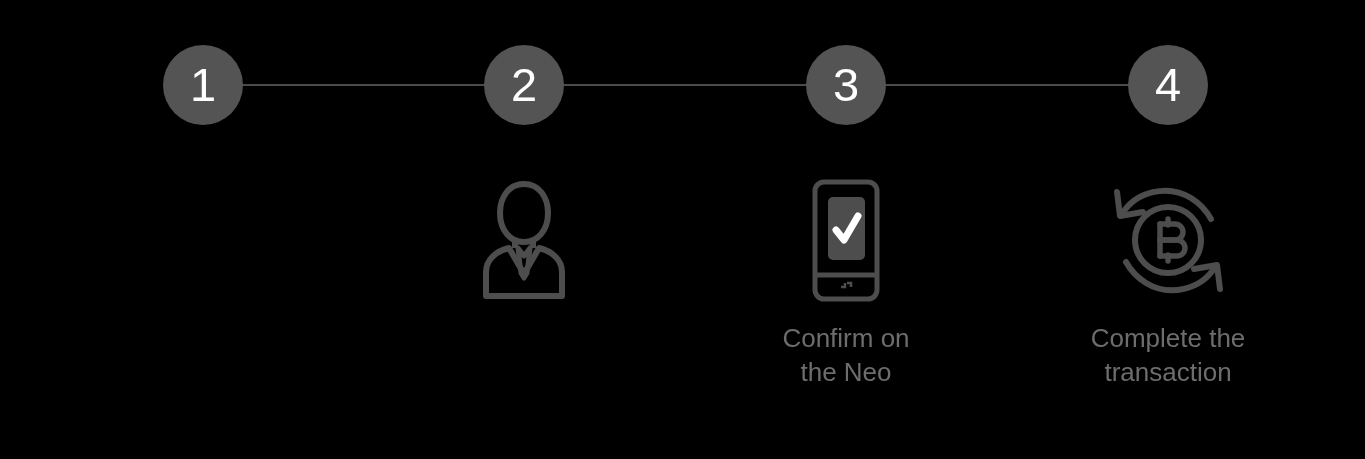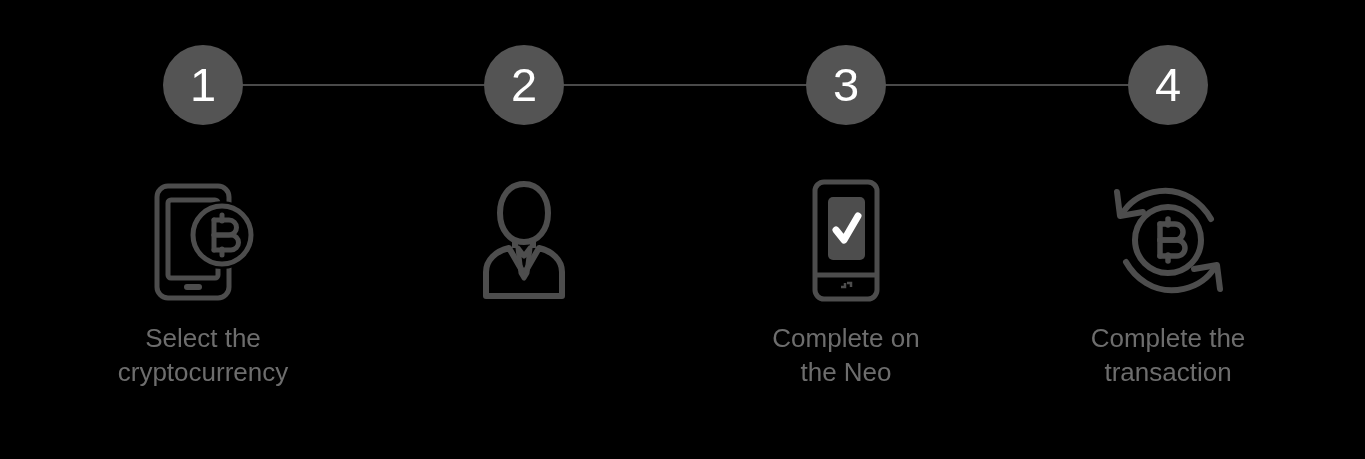--- a/index.html
+++ b/index.html
@@ -87,45 +87,20 @@
 
 <div id="stepper">
 
   <div class="track"></div>
 
   <div class="circle c1">1</div>
   <div class="circle c2">2</div>
   <div class="circle c3">3</div>
   <div class="circle c4">4</div>
 
-  <div class="col col1">
-    <div class="icon-wrap">
-      <svg width="120" height="125" viewBox="0 0 120 125">
-
-        <rect x="14" y="8" width="72" height="112" rx="11" ry="11" fill="none" stroke="#4d4d4d" stroke-width="5"></rect>
-
-        <rect x="25" y="22" width="50" height="78" rx="3" ry="3" fill="none" stroke="#4d4d4d" stroke-width="5"></rect>
-
-        <rect x="41" y="106" width="18" height="6" rx="3" ry="3" fill="#4d4d4d"></rect>
-
-        <circle cx="79" cy="57" r="34" fill="#000000"></circle>
-        <circle cx="79" cy="57" r="29" fill="none" stroke="#4d4d4d" stroke-width="5"></circle>
-
-        <g fill="none" stroke="#4d4d4d" stroke-width="5" stroke-linecap="round">
-          <path d="M71 42 L71 72"></path>
-          <path d="M79 37 L79 43"></path>
-          <path d="M79 71 L79 77"></path>
-          <path d="M71 42 L86 42 A7.5 7.5 0 0 1 86 57 L71 57"></path>
-          <path d="M71 57 L88 57 A7.5 7.5 0 0 1 88 72 L71 72"></path>
-        </g>
-      </svg>
-    </div>
-    <div class="caption">Select the
-cryptocurrency</div>
-  </div>
 
   <div class="col col2">
     <div class="icon-wrap">
       <svg width="120" height="125" viewBox="0 0 120 125">
 
         <path d="M60 6 C45 6 36 19 36 35 C36 52 46 64 60 64 C74 64 84 52 84 35 C84 19 75 6 60 6 Z" fill="none" stroke="#4d4d4d" stroke-width="6" stroke-linejoin="round"></path>
 
         <path d="M51 60 L51 70 M69 60 L69 70" fill="none" stroke="#4d4d4d" stroke-width="6"></path>
 
         <path d="M22 118 L22 94 C22 82 32 73 45 70 L60 96 L75 70 C88 73 98 82 98 94 L98 118 Z" fill="none" stroke="#4d4d4d" stroke-width="6" stroke-linejoin="round"></path>
@@ -143,21 +118,21 @@
 
         <path d="M31 97 L89 97" stroke="#4d4d4d" stroke-width="5"></path>
 
         <rect x="42" y="19" width="37" height="63" rx="5" ry="5" fill="#4d4d4d"></rect>
 
         <path d="M50 52 L58 62 L72 38" fill="none" stroke="#ffffff" stroke-width="7" stroke-linecap="round" stroke-linejoin="round"></path>
 
         <path d="M55 109 h4 v-4 M61 105 h4 v4" fill="none" stroke="#4d4d4d" stroke-width="2.5"></path>
       </svg>
     </div>
-    <div class="caption">Complete on
+    <div class="caption">Confirm on
 the Neo</div>
   </div>
 
   <div class="col col4">
     <div class="icon-wrap">
       <svg width="125" height="125" viewBox="0 0 125 125">
 
         <path d="M16 36 C30 13 62 6 85 20 C93 25 100 32 105 41" fill="none" stroke="#4d4d4d" stroke-width="6" stroke-linecap="round"></path>
         <path d="M11 14 L14 38 L37 34" fill="none" stroke="#4d4d4d" stroke-width="6" stroke-linecap="round" stroke-linejoin="round"></path>
 

